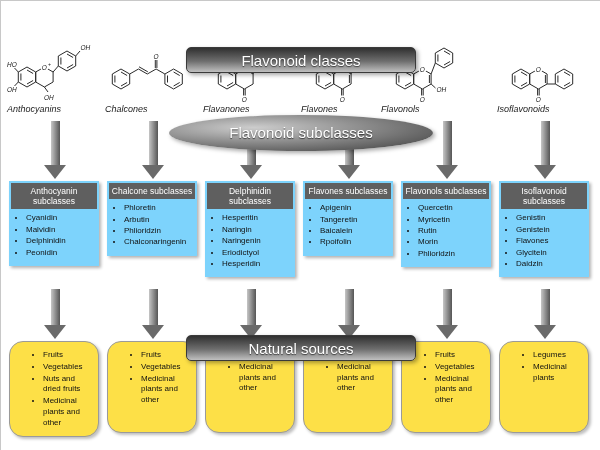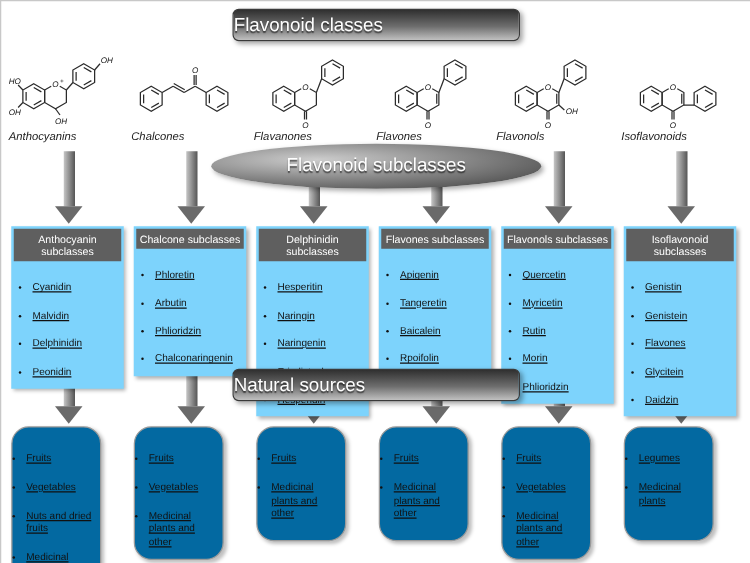--- a/index.html
+++ b/index.html
@@ -1,22 +1,22 @@
 <!DOCTYPE html>
 <html><head>
 <meta charset="utf-8">
 <style>
   html,body{margin:0;padding:0;background:#ffffff;font-family:"Liberation Sans",sans-serif;}
   .page{position:relative;width:600px;height:450px;background:#ffffff;border:1px solid #c8c8c8;overflow:hidden;}
 
   
-  .bar{position:absolute;height:26px;line-height:26px;color:#fff;font-size:15px;
+  .bar{position:absolute;height:26px;line-height:26px;text-align:center;color:#fff;font-size:15px;
        border-radius:5px;border:1px solid #3a3a3a;
        background:linear-gradient(180deg,#303030 0%,#6e6e6e 55%,#c0c0c0 100%);
-       box-shadow:2px 2px 4px rgba(0,0,0,.35);text-shadow:0 1px 1px rgba(0,0,0,.6);z-index:6;box-sizing:border-box;}
+       box-shadow:2px 2px 4px rgba(0,0,0,.35);text-shadow:0 1px 1px rgba(0,0,0,.6);z-index:6;box-sizing:border-box;margin-top:40px;}
   .bar.classes{left:185px;top:6px;width:230px;}
   .bar.sources{left:185px;top:294px;width:230px;}
 
   .ellipse{position:absolute;left:168px;top:114px;width:264px;height:36px;line-height:36px;
        border-radius:50%;text-align:center;color:#fff;font-size:15px;
        background:radial-gradient(ellipse at 32% 35%, #cdcdcd 0%, #8a8a8a 45%, #3a3a3a 100%);
        box-shadow:2px 2px 4px rgba(0,0,0,.35);text-shadow:0 1px 1px rgba(0,0,0,.6);z-index:6;}
 
   
   .structure{position:absolute;top:32px;width:96px;font-style:italic;}
@@ -33,25 +33,25 @@
   .arrow .head{width:0;height:0;border-left:11px solid transparent;border-right:11px solid transparent;border-top:14px solid #6a6a6a;}
   .arrow.row2{top:288px;}
   .arrow.row2 .shaft{height:36px;}
 
   
   .sub-box{position:absolute;top:180px;width:90px;background:#7dd3fc;padding:2px;box-sizing:border-box;
        box-shadow:2px 2px 3px rgba(0,0,0,.3);z-index:3;}
   .sub-head{background:#5f5f5f;color:#fff;font-size:8.5px;line-height:1.2;text-align:center;padding:3px 1px;}
   .sub-body{padding:4px 2px 5px 4px;font-size:8px;line-height:1.3;color:#111;}
   ul{margin:0;padding:0 0 0 11px;list-style-type:disc;}
-  li{margin:12px 0 1px 0;text-decoration:underline;}
-
-  
-  .src-box{position:absolute;top:340px;width:72px;min-height:92px;background:#0369a1;border:1px solid #9a9a9a;
-       border-radius:14px;padding:8px 3px 6px 0;box-sizing:border-box;font-size:8px;line-height:1.35;color:#111;
+  li{margin:0 0 1px 0;}
+
+  
+  .src-box{position:absolute;top:340px;width:90px;min-height:92px;background:#fde047;border:1px solid #9a9a9a;
+       border-radius:14px;padding:8px 3px 6px 22px;box-sizing:border-box;font-size:8px;line-height:1.35;color:#111;
        box-shadow:2px 2px 3px rgba(0,0,0,.25);z-index:3;}
 </style>
 </head>
 <body>
 
 <div class="page">
 
   <div class="bar classes">Flavonoid classes</div>
 
   <div class="structure" style="left:6px">
@@ -123,21 +123,21 @@
       <line class="bond" x1="50.1" y1="41" x2="54.3" y2="30"></line>
       <polygon class="bond" points="63,15 71.7,20 71.7,30 63,35 54.3,30 54.3,20"></polygon>
       <path class="bond" d="M63,18 L69.1,21.5 M69.1,28.5 L63,32 M56.9,28.5 L56.9,21.5"></path>
       <circle class="mask" cx="41.4" cy="36" r="4"></circle>
       <text class="atom" x="38.8" y="38.8">O</text>
       <text class="atom" x="38.8" y="69">O</text>
     </svg>
     <div class="struct-label">Flavones</div>
   </div>
 
-  <div class="structure" style="left:396px">
+  <div class="structure" style="left:380px">
     <svg width="96" height="70" viewBox="0 0 96 70">
       <polygon class="bond" points="24,36 32.7,41 32.7,51 24,56 15.3,51 15.3,41"></polygon>
       <path class="bond" d="M24,39 L30.1,42.5 M30.1,49.5 L24,53 M17.9,49.5 L17.9,42.5"></path>
       <polygon class="bond" points="41.4,36 50.1,41 50.1,51 41.4,56 32.7,51 32.7,41"></polygon>
       <path class="bond" d="M48.4,42 L48.4,50"></path>
       <line class="bond" x1="40.6" y1="56" x2="40.6" y2="62.5"></line>
       <line class="bond" x1="42.2" y1="56" x2="42.2" y2="62.5"></line>
       <line class="bond" x1="50.1" y1="41" x2="54.3" y2="30"></line>
       <line class="bond" x1="50.1" y1="51" x2="54.5" y2="55"></line>
       <polygon class="bond" points="63,15 71.7,20 71.7,30 63,35 54.3,30 54.3,20"></polygon>

